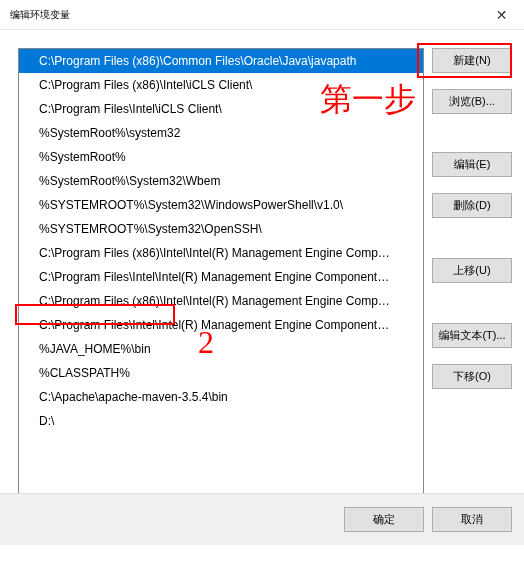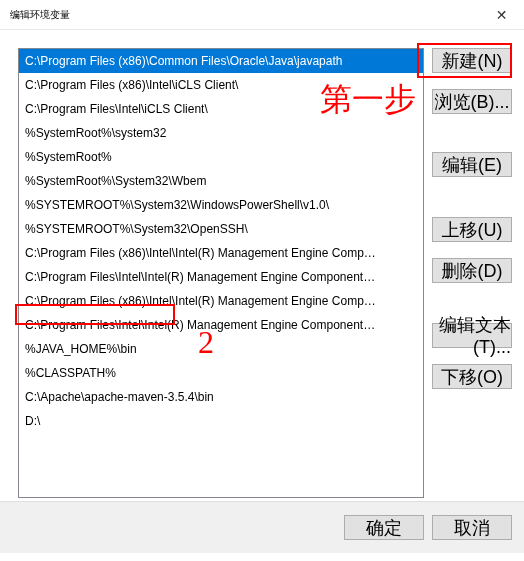--- a/index.html
+++ b/index.html
@@ -44,21 +44,21 @@
       height: 470px;
     }
     .listbox {
       flex: 1;
       border: 1px solid #828790;
       background: #fff;
       overflow: hidden;
       height: 450px;
     }
     .list-item {
-      padding: 4px 6px;
+      padding: 4px 20px;
       font-size: 12px;
       color: #000;
       white-space: nowrap;
       overflow: hidden;
       text-overflow: ellipsis;
       cursor: default;
       line-height: 16px;
     }
     .list-item.selected {
       background: #0078d7;
@@ -67,32 +67,31 @@
     .button-column {
       width: 80px;
       display: flex;
       flex-direction: column;
     }
     .btn {
       width: 80px;
       height: 25px;
       background: #e1e1e1;
       border: 1px solid #adadad;
-      font-size: 18px;
+      font-size: 11px;
       color: #000;
       cursor: pointer;
       font-family: inherit;
       display: flex;
       align-items: center;
       justify-content: center;
-      text-align: right;
     }
     .footer {
       position: absolute;
-      bottom: 8px;
+      bottom: 16px;
       left: 0;
       right: 0;
       height: 52px;
       display: flex;
       justify-content: flex-end;
       align-items: center;
       gap: 8px;
       padding-right: 12px;
       border-top: 1px solid #dfdfdf;
       background: #f0f0f0;
@@ -146,22 +145,22 @@
     <div class="list-item">%JAVA_HOME%\bin</div>
     <div class="list-item">%CLASSPATH%</div>
     <div class="list-item">C:\Apache\apache-maven-3.5.4\bin</div>
     <div class="list-item">D:\</div>
   </div>
 
   <div class="button-column">
     <button class="btn" style="margin-top:0">新建(N)</button>
     <button class="btn" style="margin-top:16px">浏览(B)...</button>
     <button class="btn" style="margin-top:38px">编辑(E)</button>
+    <button class="btn" style="margin-top:16px">删除(D)</button>
     <button class="btn" style="margin-top:40px">上移(U)</button>
-    <button class="btn" style="margin-top:16px">删除(D)</button>
     <button class="btn" style="margin-top:40px">编辑文本(T)...</button>
     <button class="btn" style="margin-top:16px">下移(O)</button>
   </div>
 </div>
 
 <div class="footer">
   <button class="btn">确定</button>
   <button class="btn">取消</button>
 </div>
 

